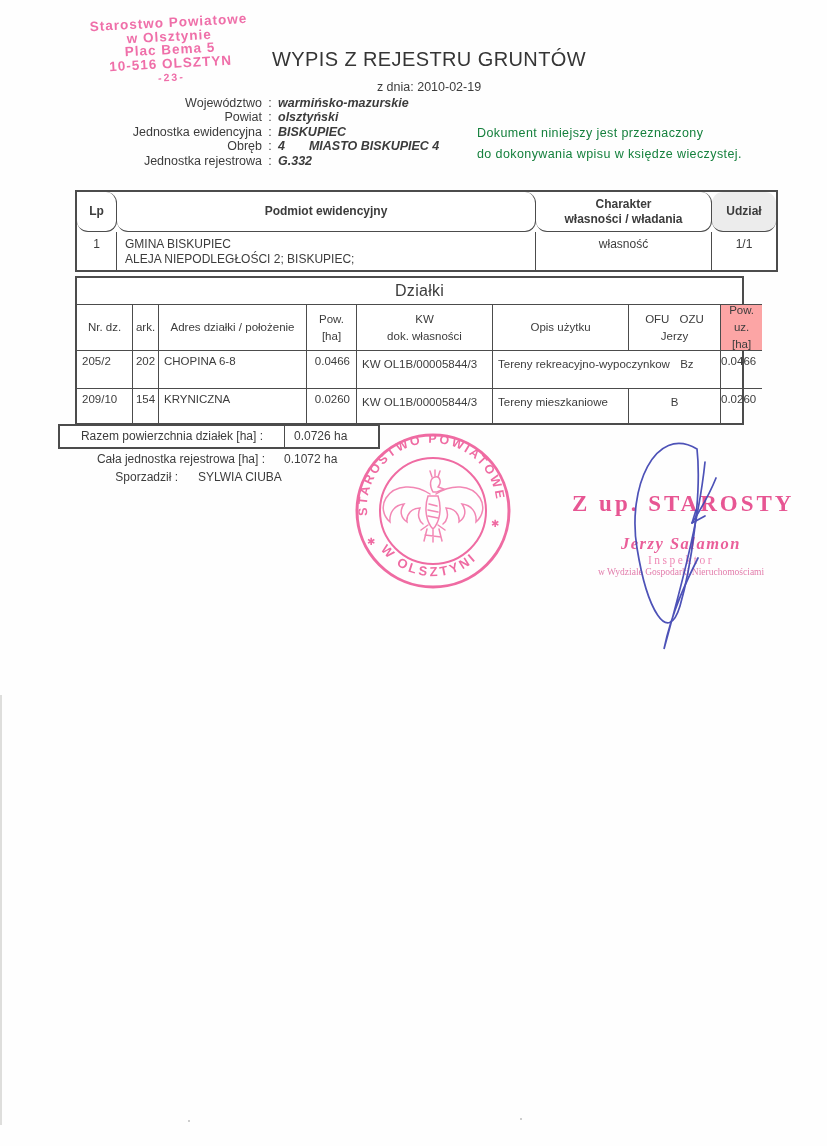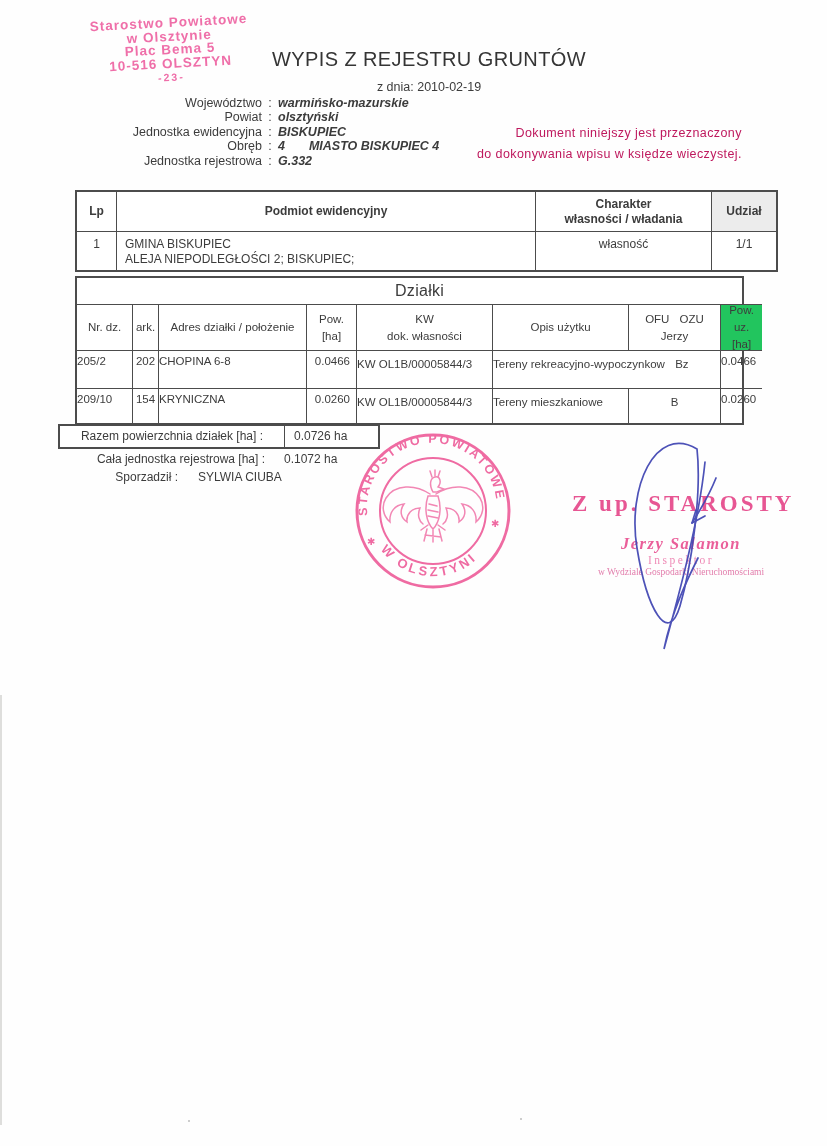--- a/index.html
+++ b/index.html
@@ -21,58 +21,58 @@
 
   
   .meta {position:absolute; left:70px; top:96px; font-size:12.5px; line-height:14.4px;}
   .meta-row {display:flex;}
   .meta-label {width:192px; text-align:right;}
   .meta-colon {width:16px; text-align:center;}
   .meta-value {font-weight:bold; font-style:italic;}
   .meta-value2 {font-weight:bold; font-style:italic; margin-left:24px;}
 
   
-  .purpose-note {position:absolute; left:477px; top:123px; color:#be185d;
-                 font-size:12.5px; line-height:21px; letter-spacing:0.4px;text-align:right;}
+  .purpose-note {position:absolute; left:477px; top:123px; color:#15803d;
+                 font-size:12.5px; line-height:21px; letter-spacing:0.4px;}
 
   
   .t1 {position:absolute; left:75px; top:190px; width:703px; box-sizing:border-box;
        border:2px solid #4c4c4c; display:grid;
        grid-template-columns:40px 419px 176px 1fr; grid-template-rows:40px 38px;
        background:#fff; font-size:12px;}
   .t1 .hd {border-right:1px solid #4c4c4c; border-bottom:1px solid #4c4c4c;
            font-weight:bold; display:flex; flex-direction:column; align-items:center;
-           justify-content:center; text-align:center; line-height:15px;}
+           justify-content:center; text-align:center; line-height:15px;border-radius:11px;}
   .t1 .hd.last, .t1 .dc.last {border-right:none;}
   .t1 .hd.shaded {background:#ececec;}
   .t1 .dc {border-right:1px solid #4c4c4c; padding-top:5px; box-sizing:border-box;}
   .t1 .dc.center {text-align:center;}
   .t1 .dc.pad {padding-left:8px;}
   .t1 .two-line span {display:block; line-height:14.5px;}
 
   
   .t2 {position:absolute; left:75px; top:276px; width:669px; box-sizing:border-box;
        border:2px solid #4c4c4c; display:grid;
        grid-template-columns:56px 26px 148px 50px 136px 136px 92px 1fr;
        grid-template-rows:27px 46px 38px 34px; background:#fff; font-size:11.5px;}
   .t2 .band {grid-column:1/-1; border-bottom:1px solid #4c4c4c; display:flex;
              align-items:center; justify-content:center; font-size:16px; letter-spacing:0.3px;}
   .t2 .hd {border-right:1px solid #4c4c4c; border-bottom:1px solid #4c4c4c;
            display:flex; flex-direction:column; align-items:center; justify-content:center;
            text-align:center; line-height:17px; font-size:11.5px;}
   .t2 .hd.last {border-right:none;}
-  .t2 .hd.shaded {background:#22c55e;}
+  .t2 .hd.shaded {background:#fca5a5;}
   .t2 .hd.wspace {word-spacing:7px;}
   .t2 .dc {border-right:1px solid #4c4c4c; border-bottom:1px solid #4c4c4c;
            padding-top:4px; box-sizing:border-box;}
   .t2 .r2 {border-bottom:none;}
   .t2 .dc.last {border-right:none;}
   .t2 .dc.center {text-align:center;}
   .t2 .dc.right {text-align:right; padding-right:6px;}
-  .t2 .dc.pad {}
+  .t2 .dc.pad {padding-left:5px;}
   .t2 .merged {grid-column:6/8;}
   .t2 .merged .ofu-inline {margin-left:7px;}
 
   
   .razem {position:absolute; left:58px; top:424px; display:flex; border:2px solid #4c4c4c;
           background:#fff; font-size:12px;}
   .razem-label {width:224px; text-align:center; padding:3px 0 4px 0;}
   .razem-value {width:84px; border-left:1px solid #4c4c4c; padding:3px 0 4px 9px;}
   .cala-label  {position:absolute; left:75px;  top:452px; width:190px; text-align:right; font-size:12px;}
   .cala-value  {position:absolute; left:284px; top:452px; font-size:12px;}

